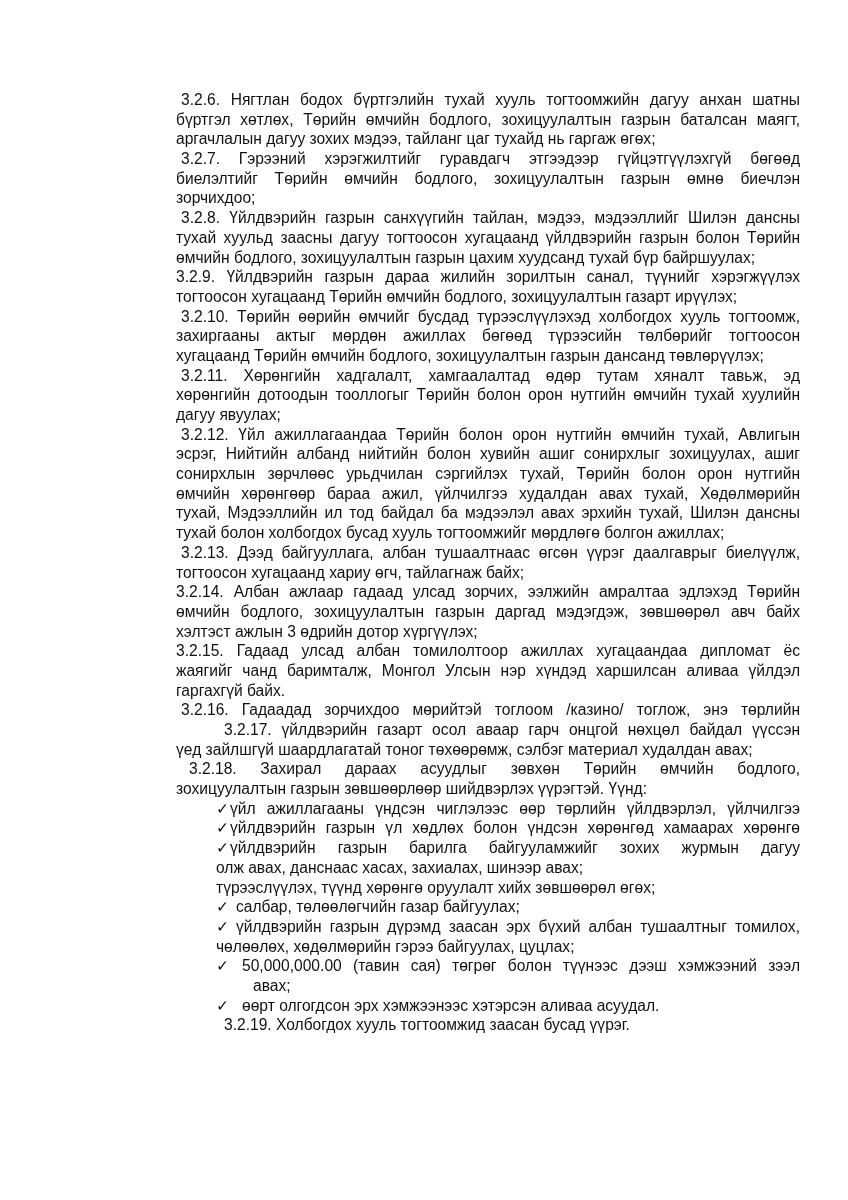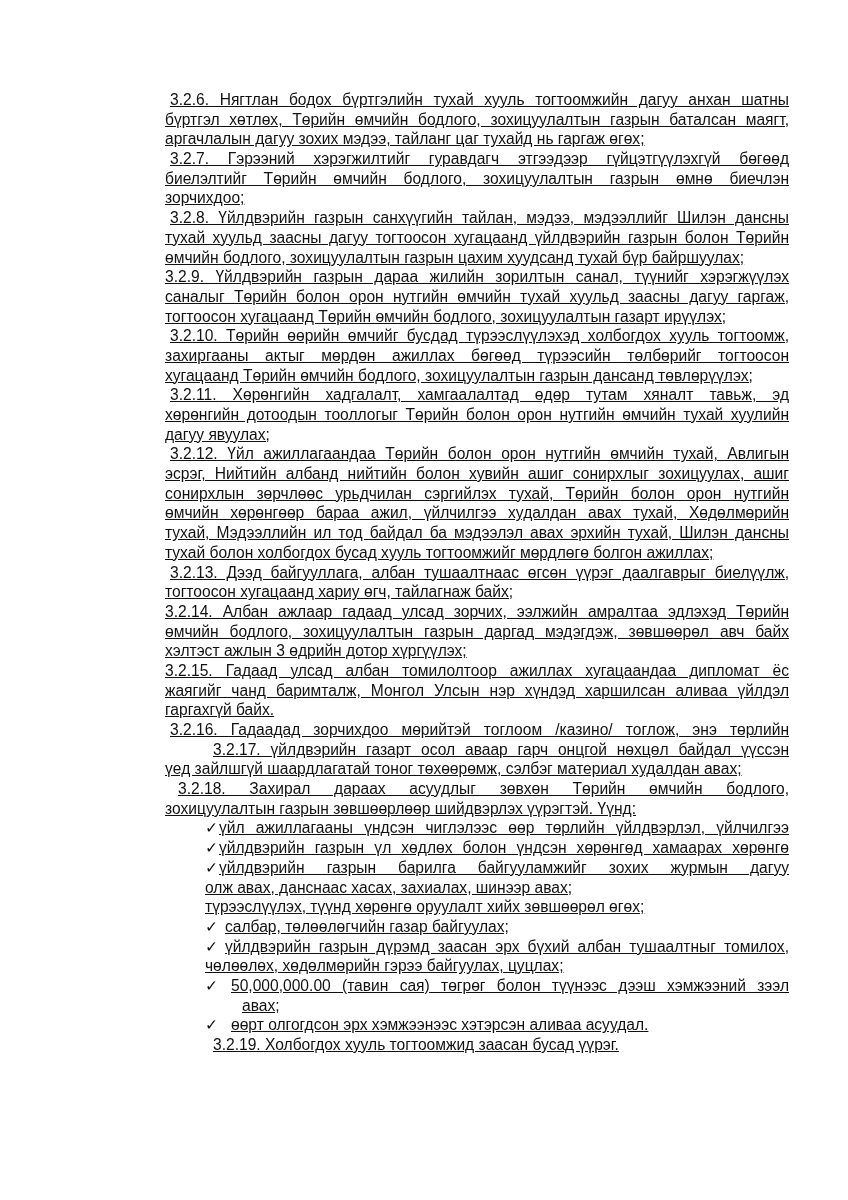--- a/index.html
+++ b/index.html
@@ -1,20 +1,20 @@
 <!DOCTYPE html>
 <html><head>
 <meta charset="utf-8">
 <style>
   html, body { margin: 0; padding: 0; background: #ffffff; }
   body { width: 848px; height: 1200px; position: relative; overflow: hidden; }
   .page { position: absolute; left: 0; top: 0; width: 848px; height: 1200px; background: #ffffff; }
   .text-block {
-    position: absolute; left: 165px; top: 90px; width: 624px;
-    font-family: "Liberation Sans", sans-serif; font-size: 15.6px; color: #111111; text-decoration: underline;
+    position: absolute; left: 176px; top: 90px; width: 624px;
+    font-family: "Liberation Sans", sans-serif; font-size: 15.6px; color: #111111;
   }
   .line { height: 19.7px; line-height: 19.7px; white-space: nowrap; }
   .j { text-align: justify; text-align-last: justify; white-space: normal; overflow: hidden; }
   .l { text-align: left; }
   .ind1 { padding-left: 5px; }
   .ind2 { padding-left: 48px; }
   .ind3 { padding-left: 13px; }
   .bul { padding-left: 40px; }
   .cont { padding-left: 40px; }
   .cont2 { padding-left: 77px; }
@@ -34,21 +34,20 @@
 
     <div class="line j ind1">3.2.7. Гэрээний хэрэгжилтийг гуравдагч этгээдээр гүйцэтгүүлэхгүй бөгөөд</div>
     <div class="line j">биелэлтийг Төрийн өмчийн бодлого, зохицуулалтын газрын өмнө биечлэн</div>
     <div class="line l">зорчихдоо;</div>
 
     <div class="line j ind1">3.2.8. Үйлдвэрийн газрын санхүүгийн тайлан, мэдээ, мэдээллийг Шилэн дансны</div>
     <div class="line j">тухай хуульд заасны дагуу тогтоосон хугацаанд үйлдвэрийн газрын болон Төрийн</div>
     <div class="line l">өмчийн бодлого, зохицуулалтын газрын цахим хуудсанд тухай бүр байршуулах;</div>
 
     <div class="line j">3.2.9. Үйлдвэрийн газрын дараа жилийн зорилтын санал, түүнийг хэрэгжүүлэх</div>
-    <div class="line j">саналыг Төрийн болон орон нутгийн өмчийн тухай хуульд заасны дагуу гаргаж,</div>
     <div class="line l">тогтоосон хугацаанд Төрийн өмчийн бодлого, зохицуулалтын газарт ирүүлэх;</div>
 
     <div class="line j ind1">3.2.10. Төрийн өөрийн өмчийг бусдад түрээслүүлэхэд холбогдох хууль тогтоомж,</div>
     <div class="line j">захиргааны актыг мөрдөн ажиллах бөгөөд түрээсийн төлбөрийг тогтоосон</div>
     <div class="line l">хугацаанд Төрийн өмчийн бодлого, зохицуулалтын газрын дансанд төвлөрүүлэх;</div>
 
     <div class="line j ind1">3.2.11. Хөрөнгийн хадгалалт, хамгаалалтад өдөр тутам хяналт тавьж, эд</div>
     <div class="line j">хөрөнгийн дотоодын тооллогыг Төрийн болон орон нутгийн өмчийн тухай хуулийн</div>
     <div class="line l">дагуу явуулах;</div>
 

